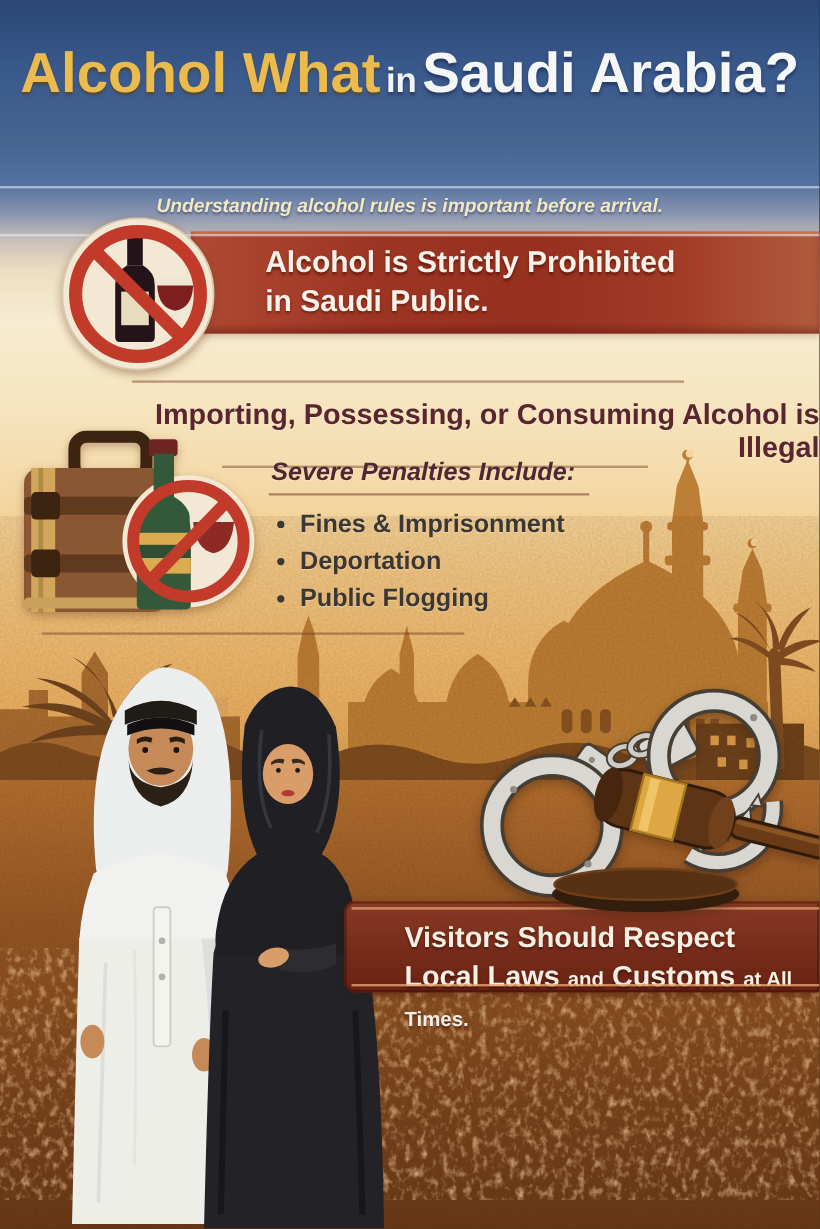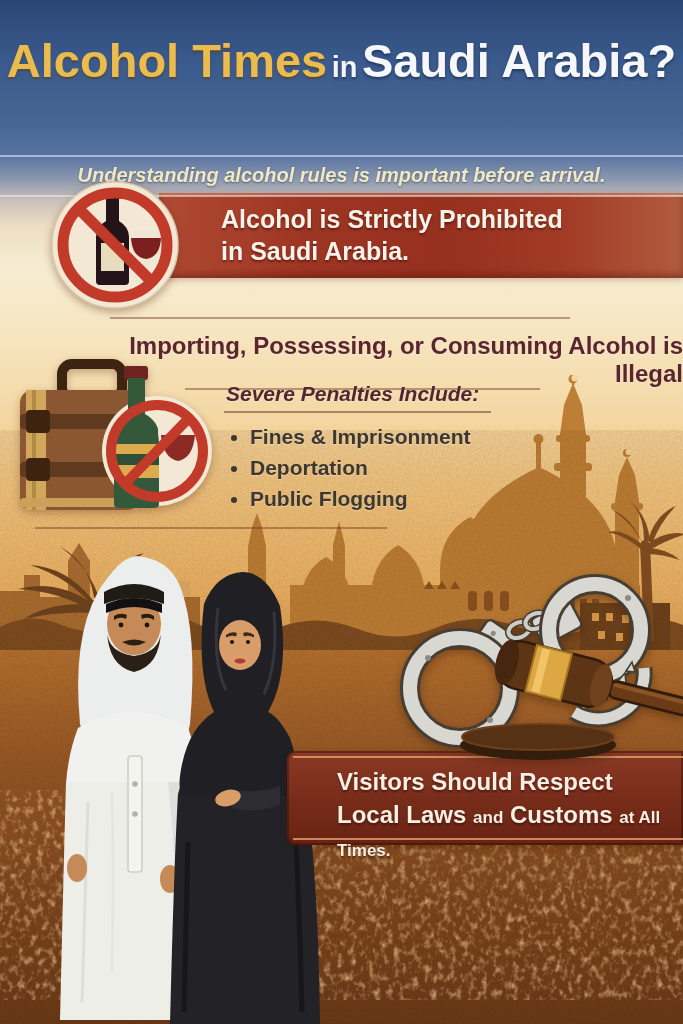--- a/index.html
+++ b/index.html
@@ -19,21 +19,21 @@
     font-size:35px;font-weight:bold;color:#f5f7f9;
     text-shadow:0 2px 3px rgba(18,30,60,.5);}
   .title-dash{width:126px;height:4px;background:#e9edf3;border-radius:2px;
     box-shadow:0 1px 2px rgba(18,30,60,.45);}
   .title-line2{margin-top:4px;font-weight:bold;text-shadow:0 2px 3px rgba(18,30,60,.55);line-height:1;}
   .title-gold{font-size:47px;color:#ecbb4e;text-shadow:0 2px 2px rgba(90,60,10,.55);}
   .title-mid{font-size:29px;color:#f2f4f7;}
   .title-big{font-size:47px;color:#f5f7f9;}
   .rule-light{position:absolute;left:0;right:0;height:2px;background:rgba(236,240,248,.55);z-index:10;}
   .subtitle{position:absolute;top:164px;left:0;right:0;text-align:center;
-    font-size:20px;font-weight:bold;font-style:italic;color:#f1e9c2;
+    font-size:16px;font-weight:bold;font-style:italic;color:#f1e9c2;
     text-shadow:0 1px 2px rgba(35,45,80,.55);z-index:10;}
   
   .ban-prohibit{position:absolute;left:159px;right:0;top:193px;height:85px;z-index:9;
     background:linear-gradient(90deg,#b04a33 0%,#9d3523 28%,#96301f 55%,#a23c27 78%,#b15c3e 100%);
     box-shadow:inset 0 3px 0 rgba(231,166,124,.4), inset 0 -4px 6px rgba(70,12,5,.35), 0 2px 6px rgba(120,60,30,.3);}
   .ban-prohibit .txt{padding:11px 0 0 62px;color:#f7f2ea;font-weight:bold;font-size:25px;
     line-height:1.26;text-shadow:0 2px 2px rgba(70,12,5,.55);}
   .icon-noalcohol{position:absolute;left:49px;top:179px;width:132px;height:132px;z-index:11;
     filter:drop-shadow(0 3px 4px rgba(110,60,30,.45));}
   
@@ -56,21 +56,21 @@
     background:linear-gradient(180deg,#b4712f 0%,#a5642a 16%,#955825 32%,#884e20 52%,#7a441c 72%,#6b3a17 100%);}
   .field-light{position:absolute;left:0;top:790px;width:683px;height:210px;z-index:3;opacity:.8;}
   .noise-layer{position:absolute;left:0;top:430px;width:683px;height:594px;z-index:3;
     mix-blend-mode:multiply;opacity:.26;}
   .palm-left{position:absolute;left:6px;top:545px;width:195px;height:180px;z-index:4;}
   .palm-right{position:absolute;left:608px;top:496px;width:78px;height:145px;z-index:4;}
   .people{position:absolute;left:28px;top:542px;width:310px;height:482px;z-index:5;}
   .cuffs-gavel{position:absolute;left:388px;top:558px;width:295px;height:205px;z-index:7;
     filter:drop-shadow(0 4px 5px rgba(70,35,10,.45));}
   
-  .ban-footer{position:absolute;left:287px;right:0;top:751px;height:94px;z-index:6;
+  .ban-footer{position:absolute;left:287px;right:0;top:751px;height:76px;z-index:6;
     border-radius:9px 0 0 9px;
     background:linear-gradient(180deg,#8a3a25 0%,#7a2e1b 45%,#682212 100%);
     box-shadow:inset 0 0 0 2px rgba(56,14,7,.45), 0 2px 6px rgba(60,25,10,.4);}
   .ban-footer::before,.ban-footer::after{content:"";position:absolute;left:6px;right:0;height:2px;
     background:rgba(228,164,113,.8);}
   .ban-footer::before{top:5px;} .ban-footer::after{bottom:5px;}
   .ban-footer .txt{padding:14px 0 0 50px;color:#f6efe4;font-weight:bold;font-size:24px;
     line-height:1.38;text-shadow:0 2px 2px rgba(56,14,7,.6);}
   .ban-footer .small{font-size:17px;}
 </style>
@@ -281,33 +281,33 @@
         <ellipse cx="117" cy="116" rx="11" ry="23" fill="#46260e"></ellipse>
         <rect x="142" y="92" width="36" height="48" fill="#dda843" stroke="#a5761f" stroke-width="2"></rect>
         <rect x="148" y="94" width="8" height="44" fill="#f0c468"></rect>
         <ellipse cx="214" cy="116" rx="10" ry="22" fill="#70411b"></ellipse>
       </g>
     </g>
   </svg>
 
   <header class="title-wrap">
     <div class="title-line2">
-      <span class="title-gold">Alcohol Times</span>
+      <span class="title-gold">Alcohol What</span>
       <span class="title-mid">in</span>
       <span class="title-big">Saudi Arabia?</span>
     </div>
   </header>
   <div class="rule-light" style="top:155px;"></div>
   <div class="subtitle">Understanding alcohol rules is important before arrival.</div>
   <div class="rule-light" style="top:195px;"></div>
 
   <section class="ban-prohibit">
     <div class="txt">
       <div>Alcohol is Strictly Prohibited</div>
-      <div>in Saudi Arabia.</div>
+      <div>in Saudi Public.</div>
     </div>
   </section>
 
   <svg class="icon-noalcohol" viewBox="0 0 132 132">
     <circle cx="66" cy="66" r="63" fill="#f2e8d4" stroke="#d9c9ad" stroke-width="1.5"></circle>
     <g>
       <rect x="55" y="11" width="17" height="9" rx="2" fill="#5e1c1c"></rect>
       <rect x="57" y="18" width="13" height="24" fill="#241319"></rect>
       <path d="M57,42 Q47,48 47,58 L47,102 Q47,106 51,106 L76,106 Q80,106 80,102 L80,58 Q80,48 70,42 Z" fill="#241319"></path>
       <rect x="52" y="64" width="23" height="28" fill="#e6dcbe"></rect>

